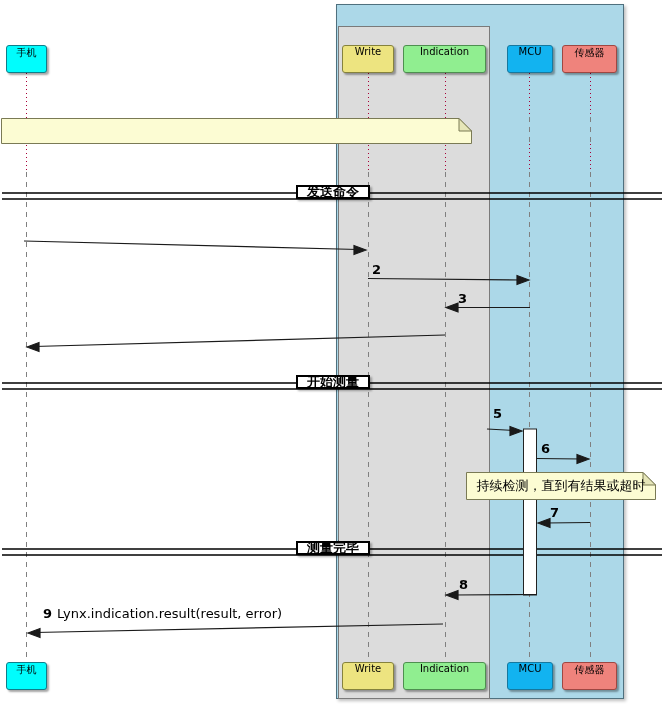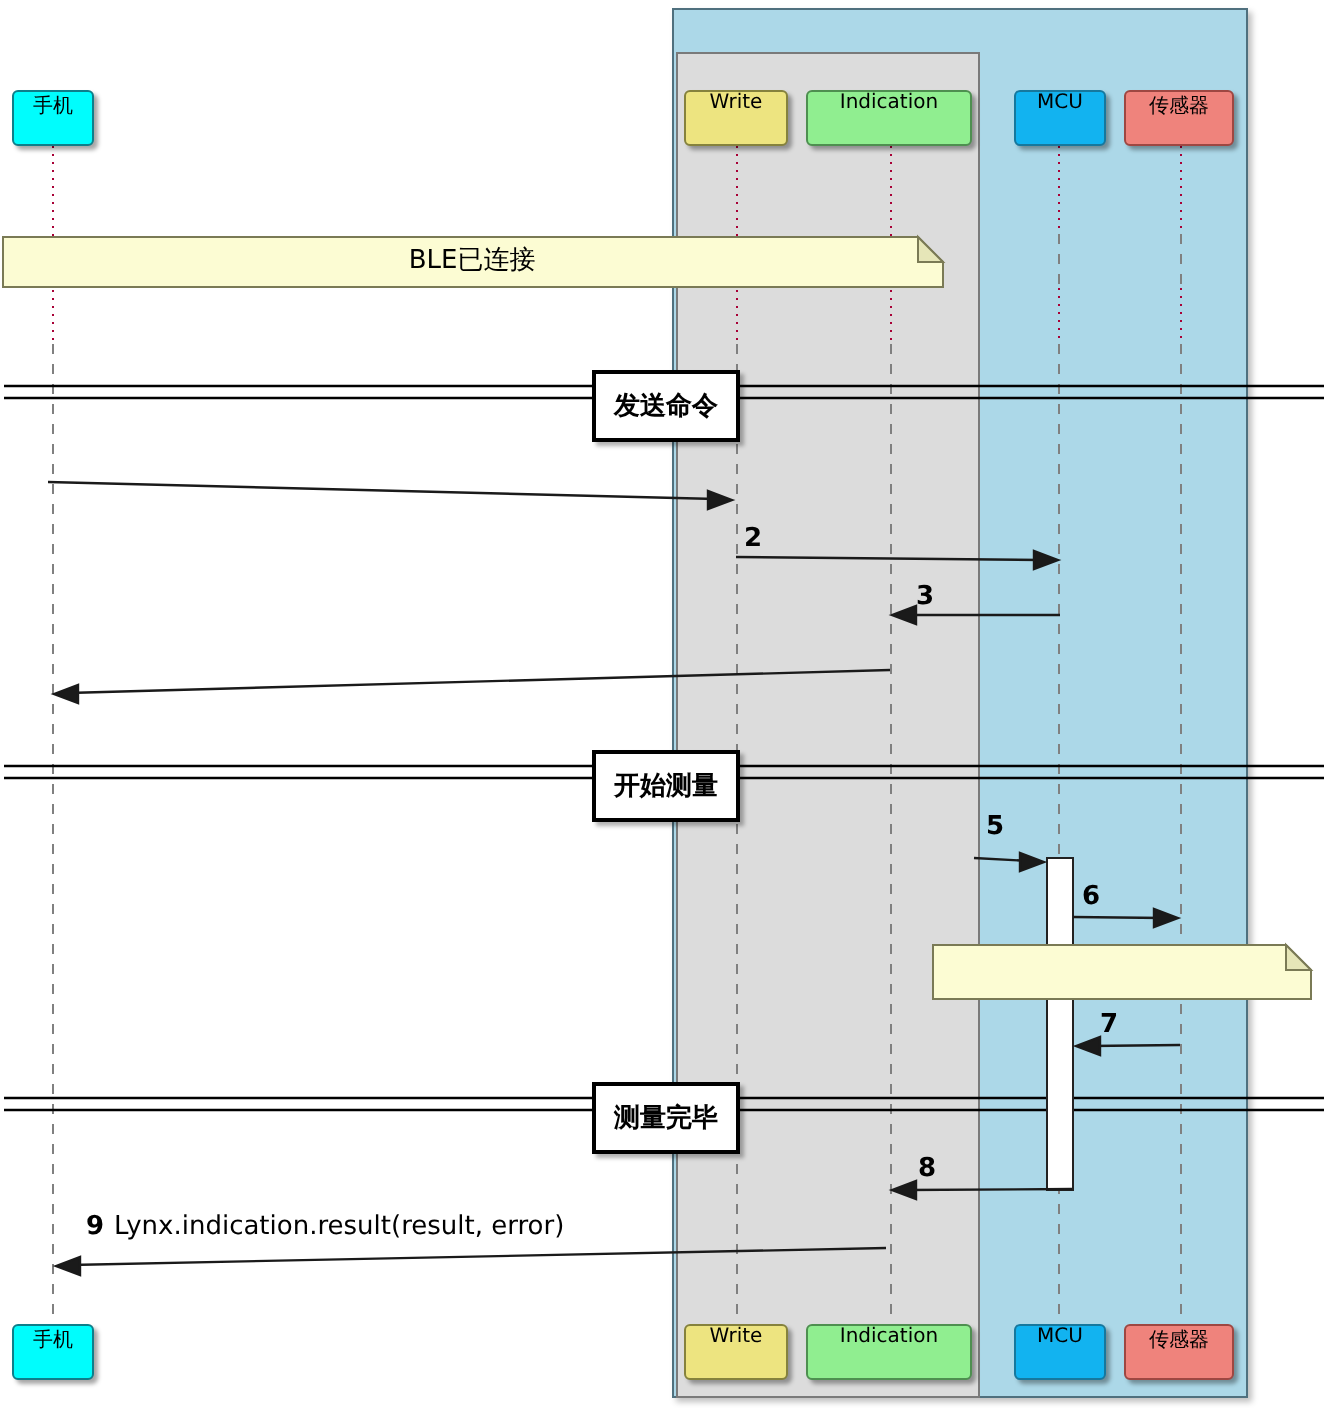--- a/index.html
+++ b/index.html
@@ -12,21 +12,21 @@
   .device-box{left:336px;top:4px;width:288px;height:695px;background:#ACD8E8;
     border:1px solid #4F707E;box-shadow:2px 2px 3px rgba(0,0,0,.25);box-sizing:border-box;}
   .ble-box{left:338px;top:26px;width:152px;height:673px;background:#DCDCDC;
     border:1px solid #7A7A7A;box-sizing:border-box;}
   .group-title{font-weight:bold;font-size:14px;text-align:center;line-height:18px;}
   
   .pbox{height:28px;border:1px solid #444;border-radius:3px;box-sizing:border-box;
     display:flex;align-items:flex-start;justify-content:center;font-size:10px;
     box-shadow:2px 2px 2px rgba(0,0,0,.35);white-space:nowrap;}
   
-  .divbox{width:74px;height:36px;background:#fff;border:2px solid #000;box-sizing:border-box;
+  .divbox{width:74px;height:14px;background:#fff;border:2px solid #000;box-sizing:border-box;
     display:flex;align-items:center;justify-content:center;font-weight:bold;font-size:13px;
     box-shadow:2px 2px 2px rgba(0,0,0,.3);white-space:nowrap;}
   
   .msg{font-size:13px;line-height:15px;white-space:nowrap;}
   .msg .n{font-weight:bold;}
   .msg .n:not(:empty){margin-right:5px;}
   
   .note-text{font-size:13px;line-height:17px;text-align:center;white-space:nowrap;}
   svg{position:absolute;left:0;top:0;pointer-events:none;}
 </style>
@@ -90,21 +90,21 @@
     </g>
 
     <g stroke-width="1">
       <path d="M1.5,118.5 H459 L471.5,131 V143.5 H1.5 Z" fill="#FCFCD3" stroke="#7A7A55"></path>
       <path d="M459,118.5 L459,131 L471.5,131 Z" fill="#E6E6B8" stroke="#7A7A55"></path>
       <path d="M466.5,472.5 H643 L655.5,485 V499.5 H466.5 Z" fill="#FCFCD3" stroke="#7A7A55"></path>
       <path d="M643,472.5 L643,485 L655.5,485 Z" fill="#E6E6B8" stroke="#7A7A55"></path>
     </g>
   </svg>
 
-  <div class="abs note-text" style="left:1px;top:122px;width:470px;">BLE已连接</div>
+  <div class="abs note-text" style="left:466px;top:477px;width:190px;">持续检测，直到有结果或超时</div>
 
   <div class="abs msg" style="left:372px;top:262px;">
     <span class="n">2</span><span></span>
   </div>
   <div class="abs msg" style="left:458px;top:291px;">
     <span class="n">3</span><span></span>
   </div>
   <div class="abs msg" style="left:493px;top:406px;">
     <span class="n">5</span><span></span>
   </div>

